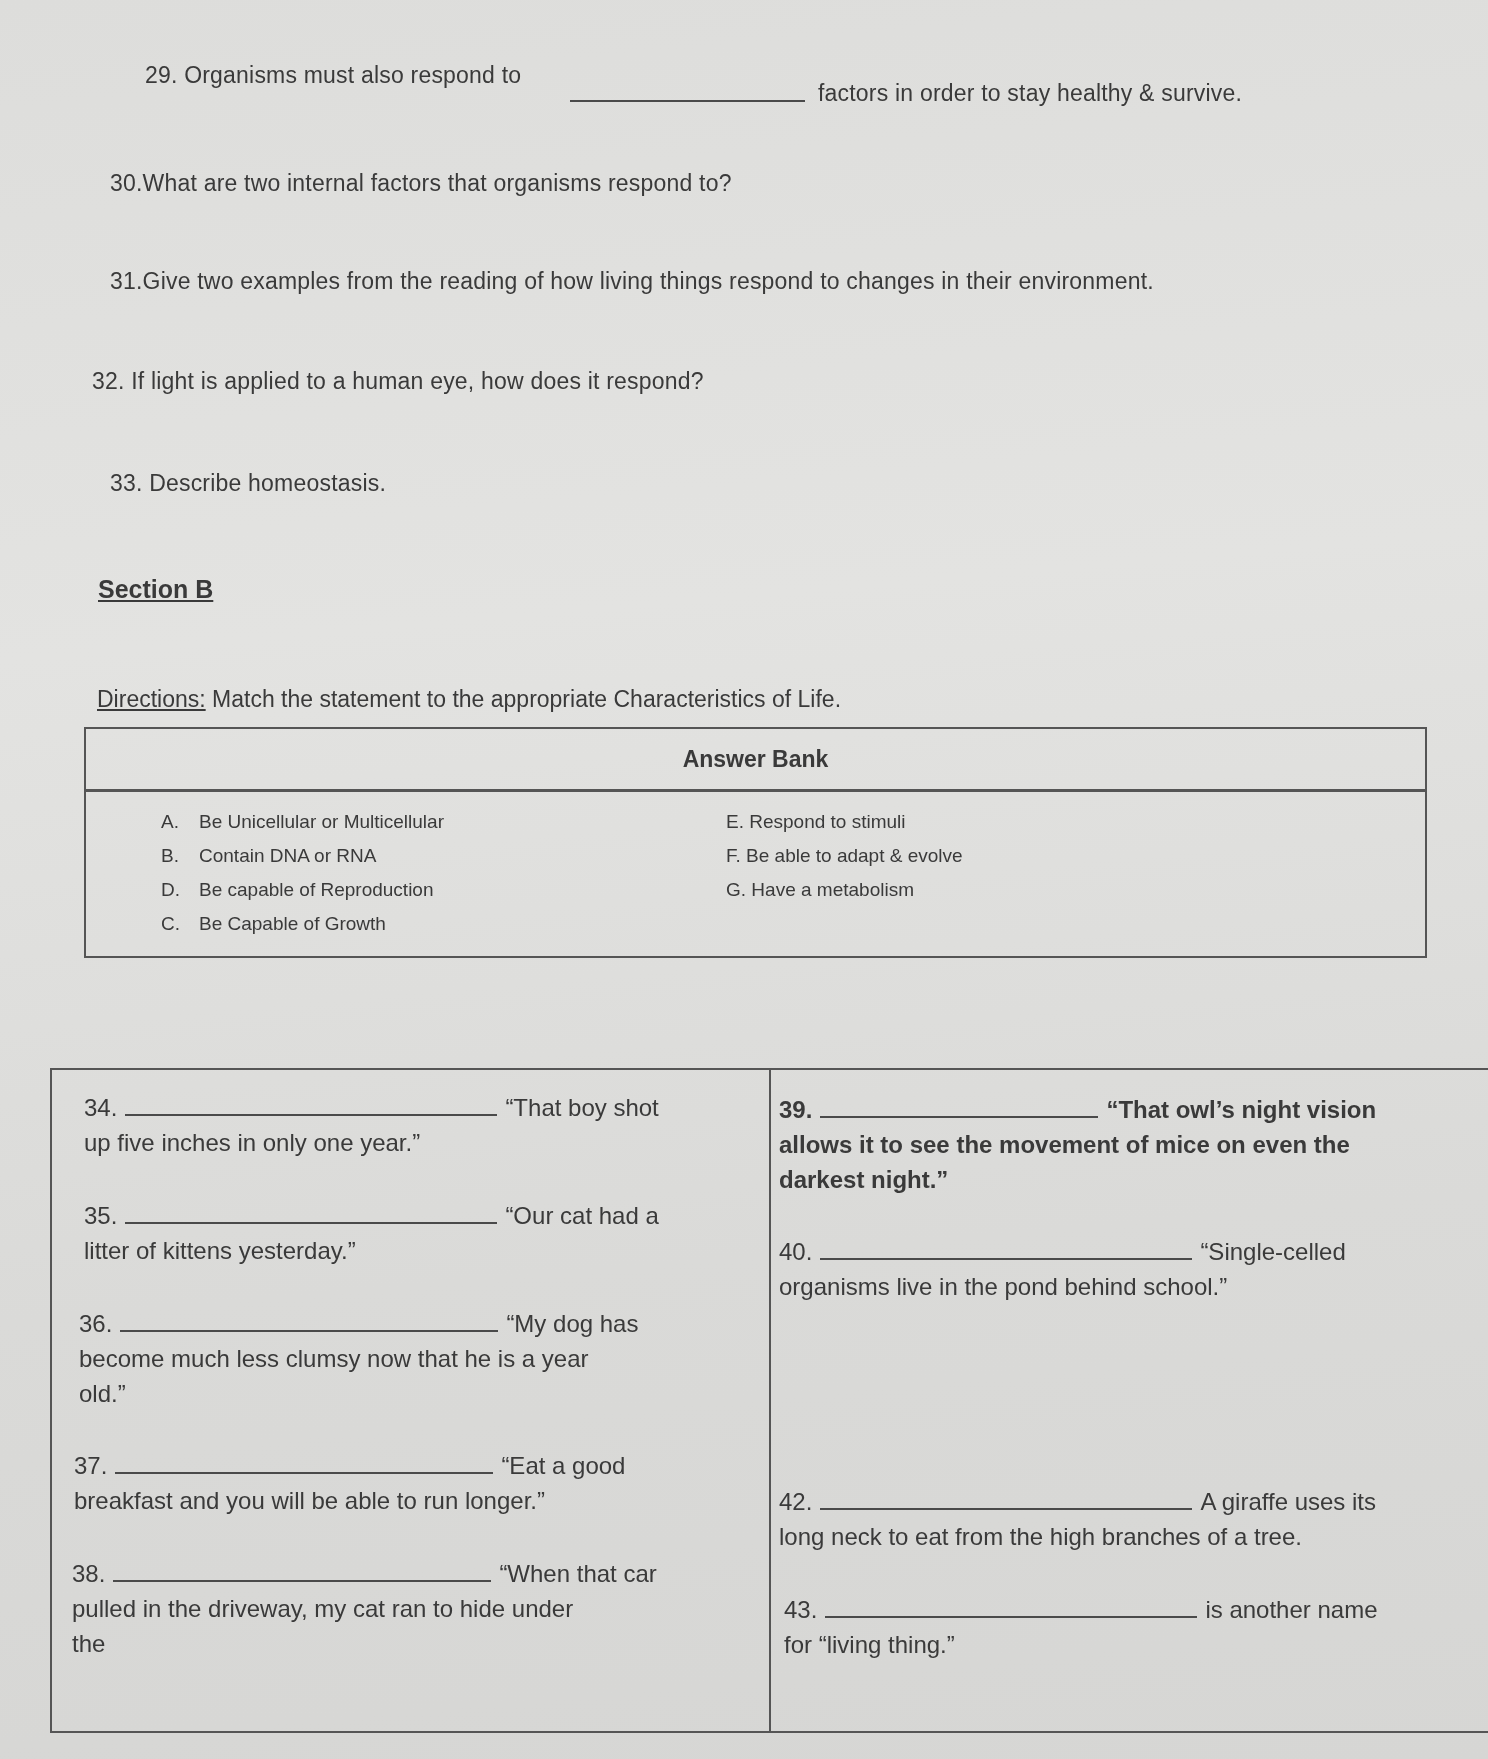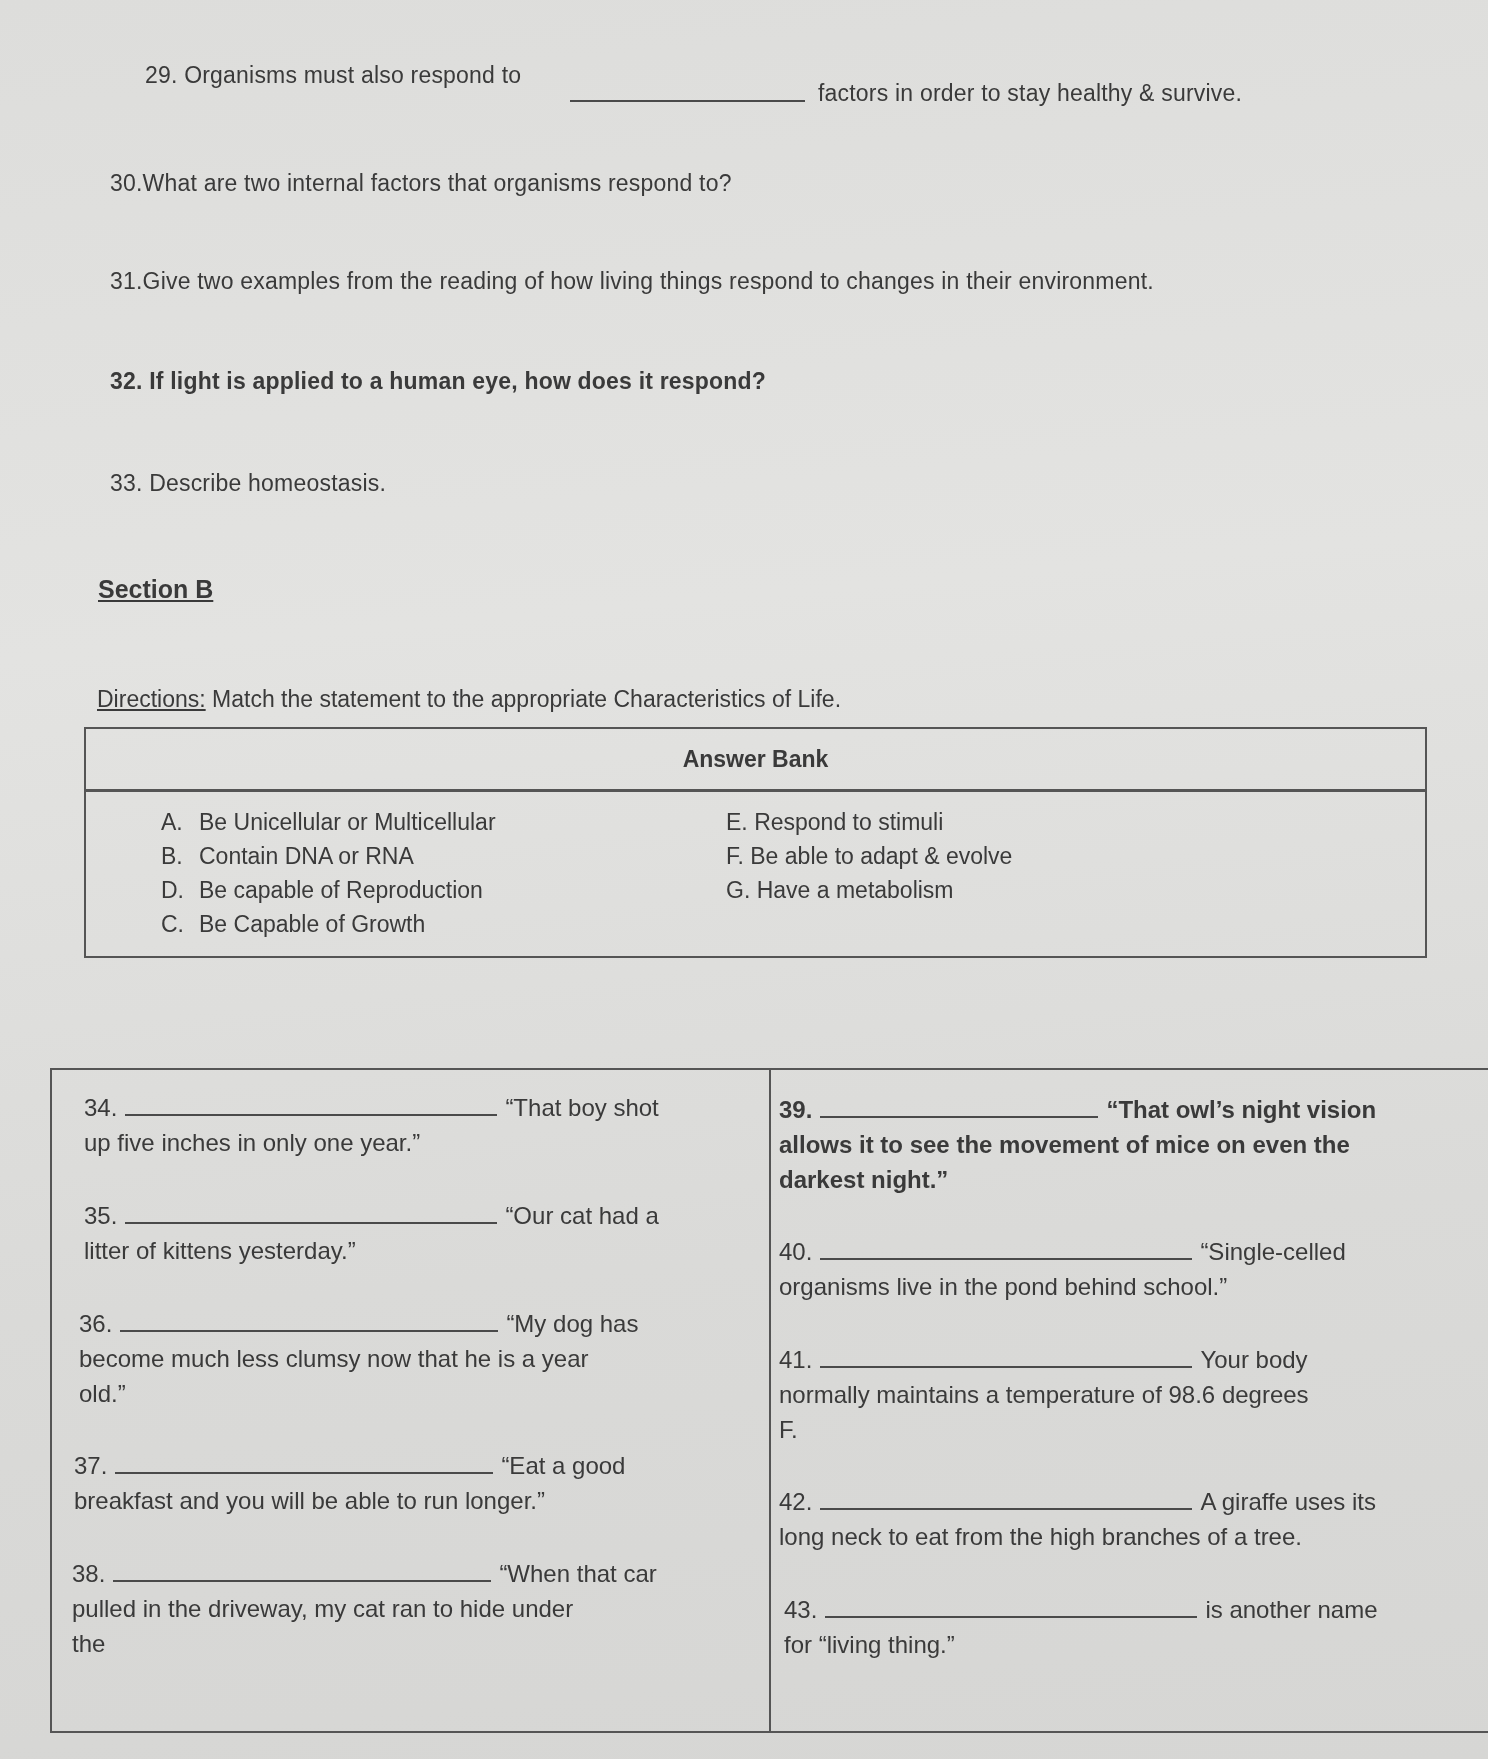--- a/index.html
+++ b/index.html
@@ -18,21 +18,21 @@
 
     .answer-bank {
       position: absolute; left: 84px; top: 727px; width: 1343px; height: 231px;
       border: 2px solid #555; box-sizing: border-box;
     }
     .ab-header {
       height: 63px; border-bottom: 3px solid #555; display: flex;
       align-items: center; justify-content: center;
       font-weight: bold; font-size: 23px; box-sizing: border-box;
     }
-    .ab-col { position: absolute; top: 76px; font-size: 23px; line-height: 34px; }
+    .ab-col { position: absolute; top: 76px; font-size: 19px; line-height: 34px; }
     .ab-item { display: block; }
     .ab-letter { display: inline-block; width: 38px; }
 
     .match-table {
       position: absolute; left: 50px; top: 1068px; width: 1470px; height: 665px;
       border: 2px solid #555; box-sizing: border-box;
     }
     .match-divider { position: absolute; left: 717px; top: 0; bottom: 0; border-left: 2px solid #555; }
     .mitem { position: absolute; font-size: 24px; line-height: 35px; }
     .mline { display: block; white-space: nowrap; }
@@ -51,21 +51,21 @@
 <div class="abs q" style="left:110px; top:170px;">
   <span>30.</span><span>What are two internal factors that organisms respond to?</span>
 </div>
 <div class="abs" style="left:110px; top:200px; width:1200px; height:65px;"></div>
 
 <div class="abs q" style="left:110px; top:268px;">
   <span>31.</span><span>Give two examples from the reading of how living things respond to changes in their environment.</span>
 </div>
 <div class="abs" style="left:110px; top:298px; width:1200px; height:65px;"></div>
 
-<div class="abs q" style="left:110px; top:368px;font-weight:bold;">
+<div class="abs q" style="left:92px; top:368px;">
   <span>32.</span>
   <span>If light is applied to a human eye, how does it respond?</span>
 </div>
 <div class="abs" style="left:110px; top:398px; width:1200px; height:65px;"></div>
 
 <div class="abs q" style="left:110px; top:470px;">
   <span>33.</span>
   <span>Describe homeostasis.</span>
 </div>
 <div class="abs" style="left:110px; top:500px; width:1200px; height:60px;"></div>
@@ -120,25 +120,20 @@
 
   <div class="mitem" style="left:727px; top:22px;font-weight:bold;">
     <span class="mline"><span>39.</span><span class="mblank" style="width:278px;"></span><span>“That owl’s night vision</span></span>
     <span class="mline">allows it to see the movement of mice on even the</span>
     <span class="mline">darkest night.”</span>
   </div>
   <div class="mitem" style="left:727px; top:164px;">
     <span class="mline"><span>40.</span><span class="mblank" style="width:372px;"></span><span>“Single-celled</span></span>
     <span class="mline">organisms live in the pond behind school.”</span>
   </div>
-  <div class="mitem" style="left:727px; top:272px;">
-    <span class="mline"><span>41.</span><span class="mblank" style="width:372px;"></span><span>Your body</span></span>
-    <span class="mline">normally maintains a temperature of 98.6 degrees</span>
-    <span class="mline">F.</span>
-  </div>
   <div class="mitem" style="left:727px; top:414px;">
     <span class="mline"><span>42.</span><span class="mblank" style="width:372px;"></span><span>A giraffe uses its</span></span>
     <span class="mline">long neck to eat from the high branches of a tree.</span>
   </div>
   <div class="mitem" style="left:732px; top:522px;">
     <span class="mline"><span>43.</span><span class="mblank" style="width:372px;"></span><span>is another name</span></span>
     <span class="mline">for “living thing.”</span>
   </div>
 </div>
 

